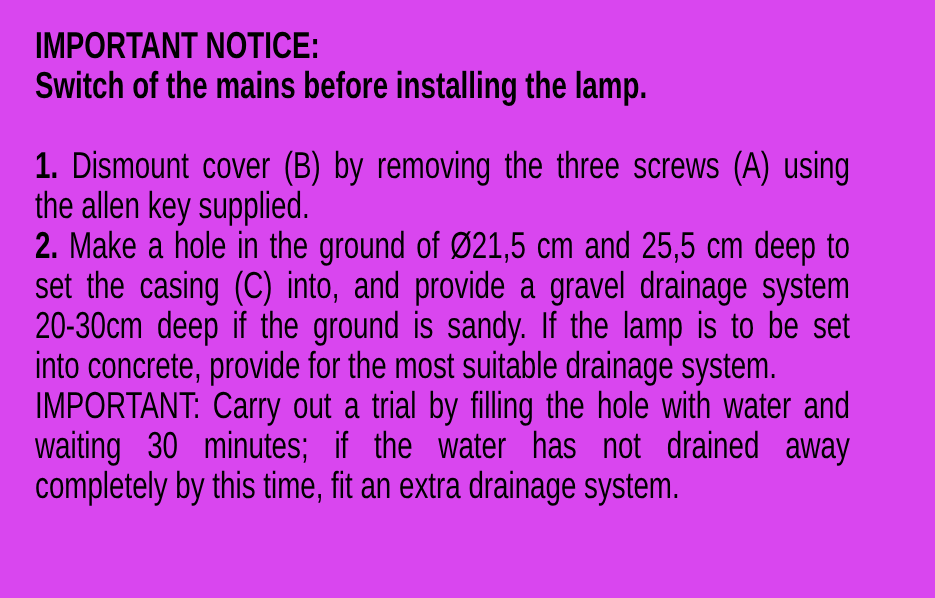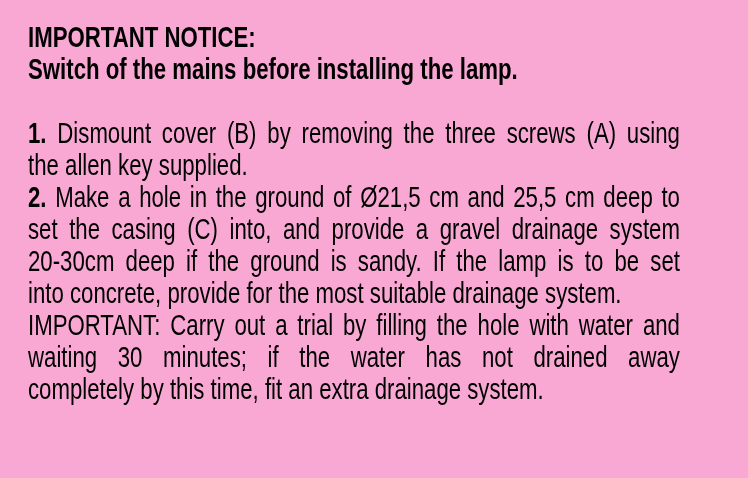--- a/index.html
+++ b/index.html
@@ -4,21 +4,21 @@
 <style>
   html, body {
     margin: 0;
     padding: 0;
     background: #ffffff;
   }
   .page {
     position: relative;
     width: 748px;
     height: 478px;
-    background: #f9a8d4;
+    background: #d946ef;
     overflow: hidden;
     font-family: "Liberation Sans", sans-serif;
   }
   .text-block {
     position: absolute;
     left: 28px;
     top: 21px;
     width: 881px;               
     transform: scaleX(0.74);    
     transform-origin: 0 0;

